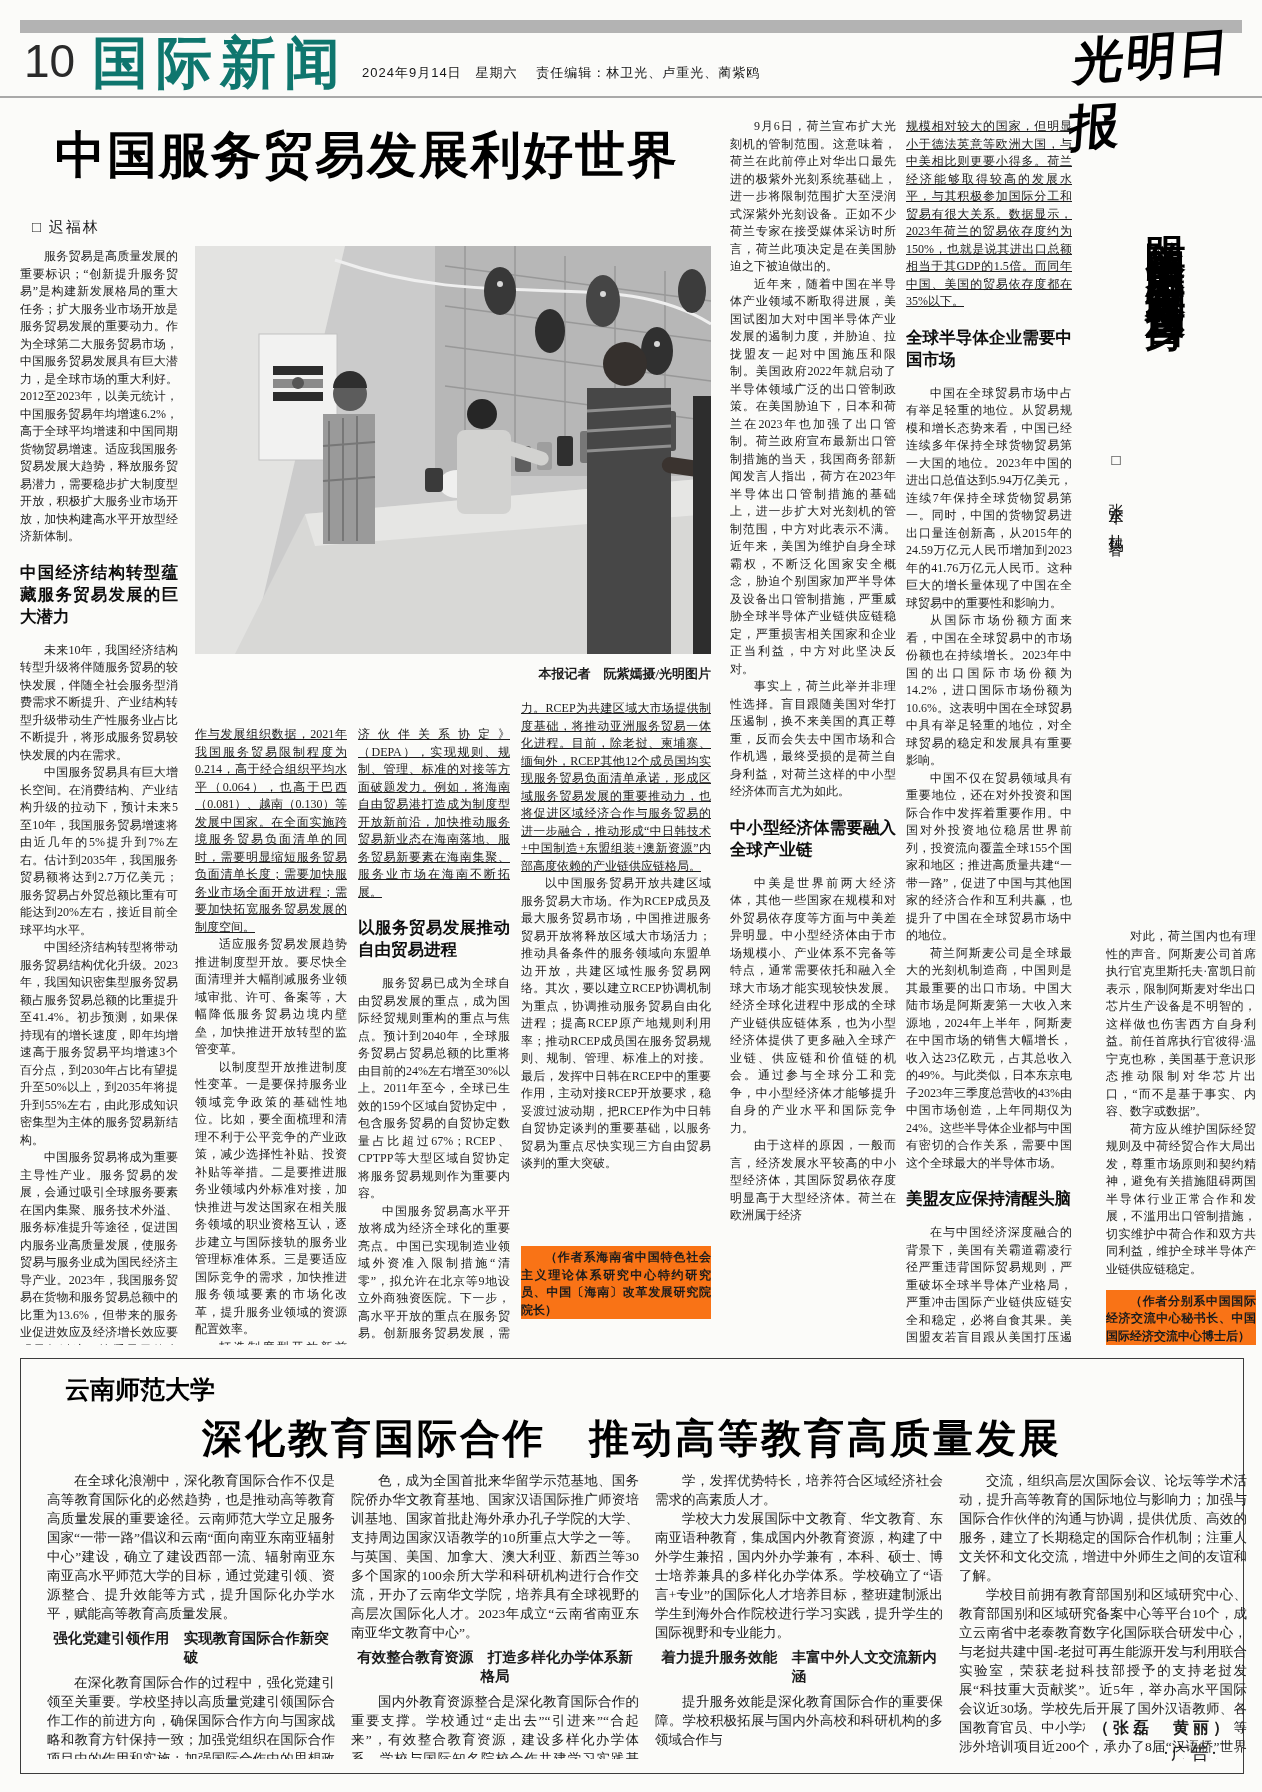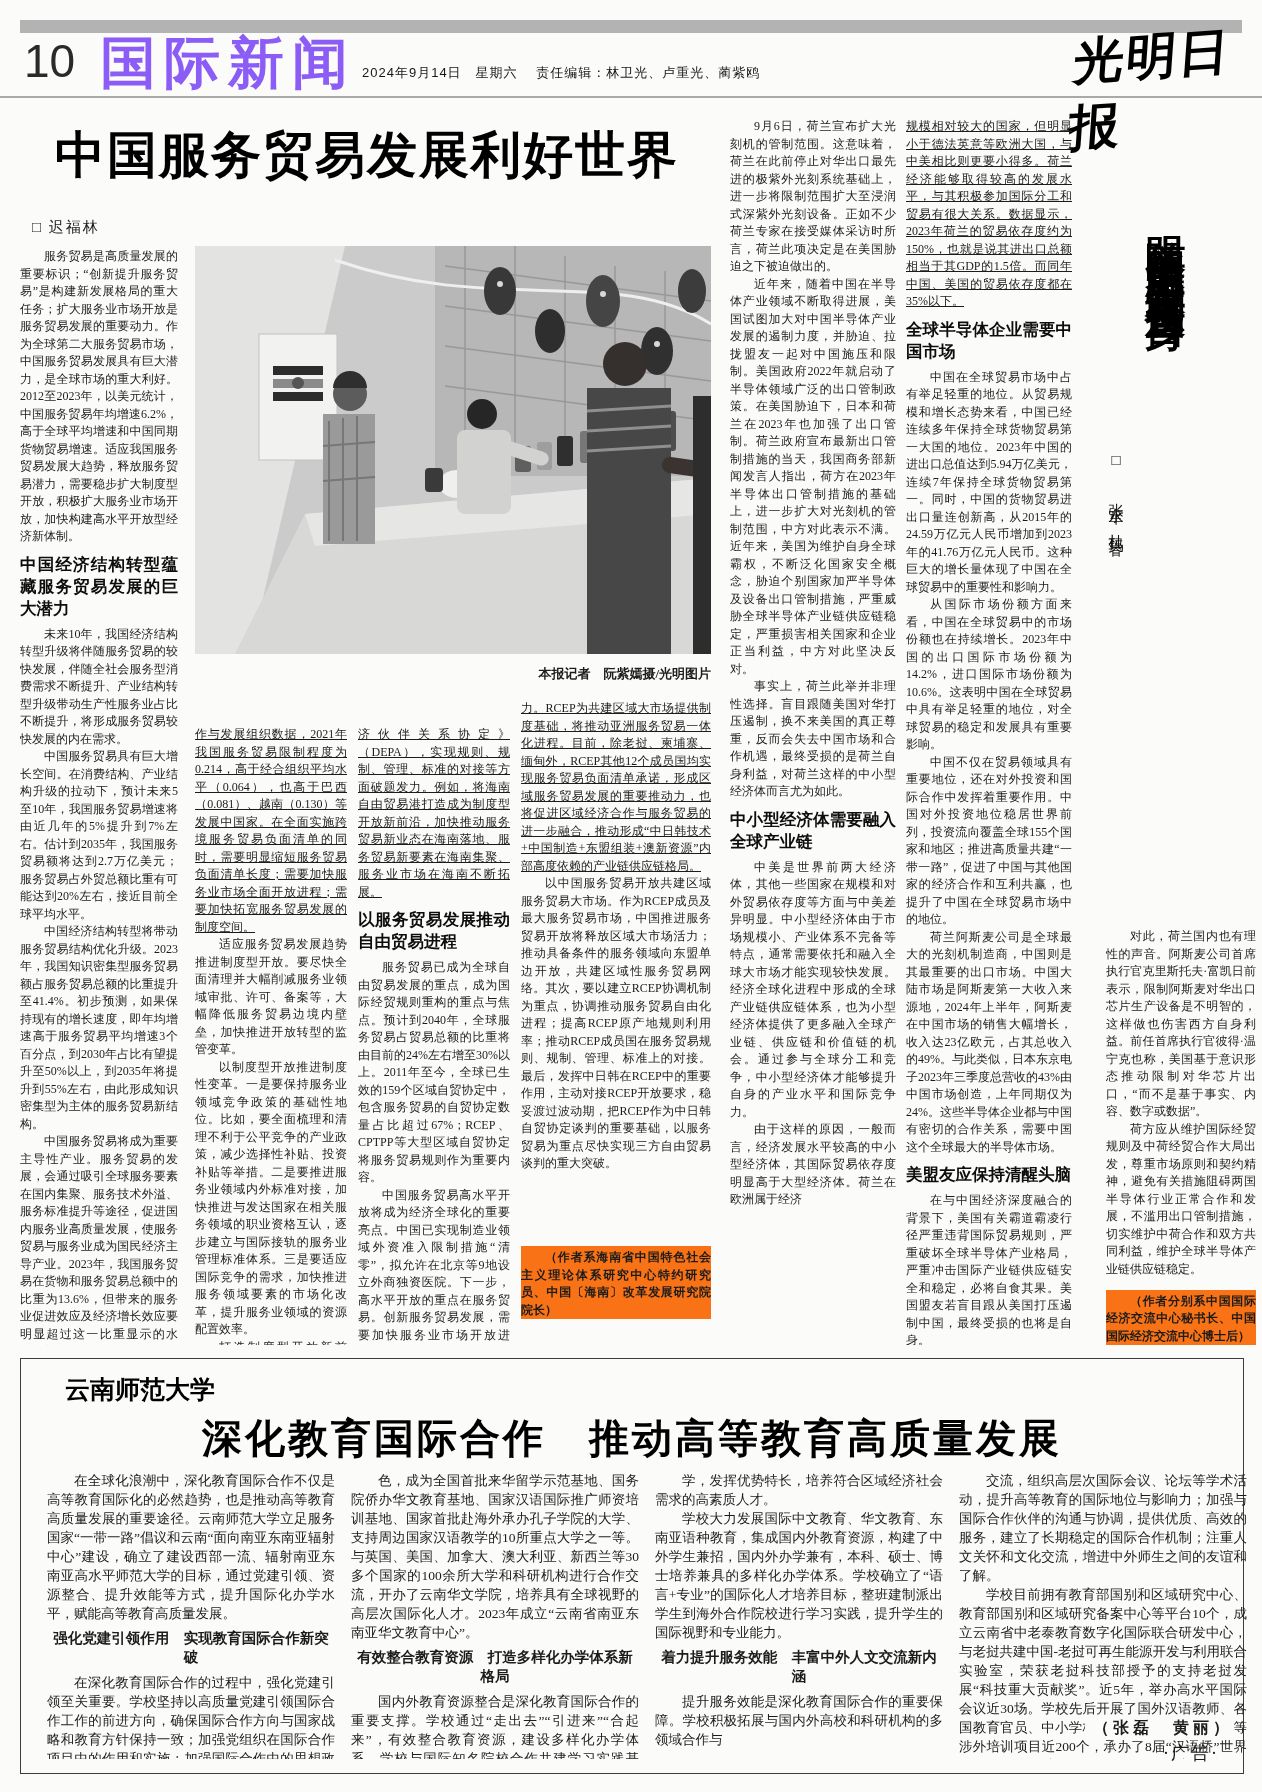--- a/index.html
+++ b/index.html
@@ -3,35 +3,35 @@
 <meta charset="utf-8">
 <style>
   html,body{margin:0;padding:0;background:#e9e9e6;}
   .page{position:relative;width:1262px;height:1792px;background:#fbfbf9;overflow:hidden;
         font-family:"Liberation Serif",serif;color:#1c1c1c;}
   
   .topbar{position:absolute;left:20px;top:20px;width:1222px;height:13px;background:#b3b3b3;}
   .pagenum{position:absolute;left:24px;top:34px;font-family:"Liberation Sans",sans-serif;
            font-size:46px;color:#2a2a2a;}
   .section-title{position:absolute;left:92px;top:26px;font-family:"Liberation Sans",sans-serif;
-           font-size:56px;font-weight:900;color:#8b5cf6;letter-spacing:8px;margin-left:8px;}
+           font-size:56px;font-weight:900;color:#0f766e;letter-spacing:8px;}
   .dateline{position:absolute;left:362px;top:64px;font-family:"Liberation Sans",sans-serif;
            font-size:13px;font-weight:normal;color:#161616;letter-spacing:1px;}
   .masthead{position:absolute;left:1072px;top:22px;font-size:50px;font-weight:bold;
            transform:skewX(-8deg) rotate(-4deg);letter-spacing:2px;color:#000;}
   .header-rule{position:absolute;left:0;top:96px;width:1262px;height:2px;background:#a9a9a9;}
   
   .a1-title{position:absolute;left:55px;top:122px;width:660px;font-size:50px;font-weight:bold;
             letter-spacing:2px;color:#000;}
   .a1-author{position:absolute;left:32px;top:218px;font-size:15px;letter-spacing:2px;}
   .col{position:absolute;text-align:justify;overflow:hidden;font-size:12px;line-height:17.5px;}
   .col p{margin:0;text-indent:2em;}
   .col p.nio{text-indent:0;text-decoration:underline;}
   .sh{font-family:"Liberation Sans",sans-serif;font-weight:bold;font-size:16.5px;
-      line-height:22px;text-indent:0 !important;margin:7px 0 !important;color:#0d0d0d;}
+      line-height:22px;text-indent:0 !important;margin:15px 0 !important;color:#0d0d0d;}
   .c1{left:20px;top:248px;width:158px;height:1097px;}
   .photo{position:absolute;left:195px;top:246px;width:516px;height:408px;}
   .caption{position:absolute;left:195px;top:664px;width:516px;font-size:13px;font-weight:bold;
            line-height:19px;}
   .credit{text-align:right;margin:2px 0 0 0;}
   .caption p{margin:0;}
   .c2{left:195px;top:726px;width:152px;height:619px;}
   .c3{left:358px;top:726px;width:152px;height:619px;}
   .c4{left:521px;top:700px;width:190px;height:619px;}
   .byline-box{position:absolute;left:0;bottom:0;width:100%;background:#f97316;

